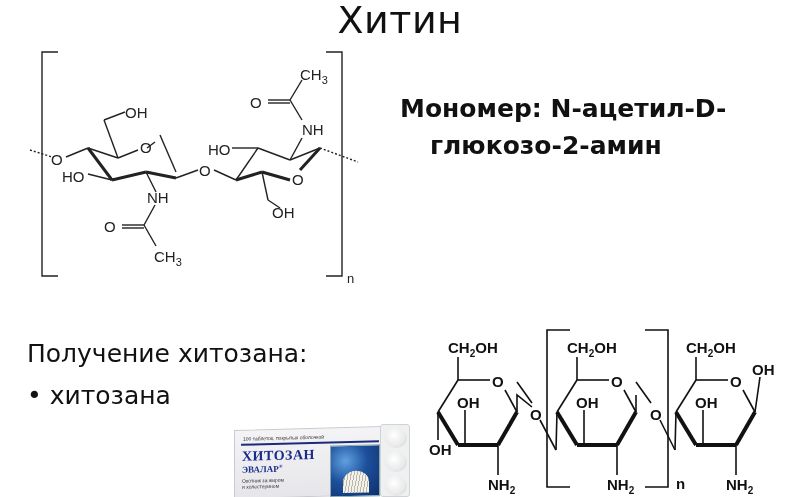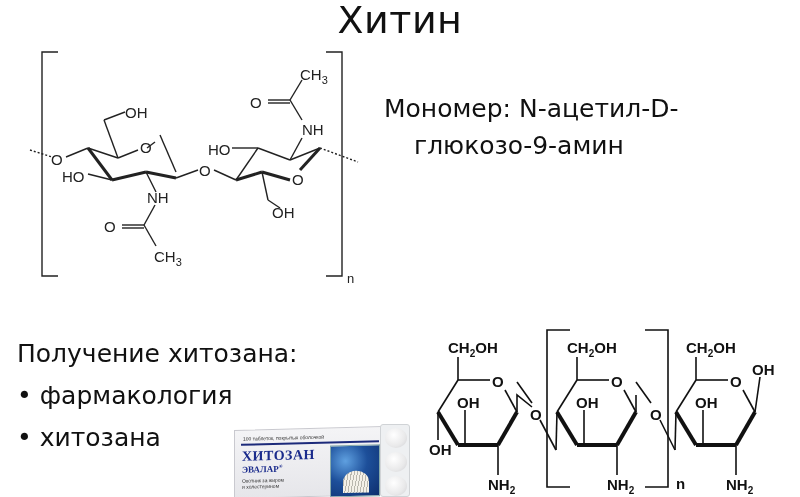--- a/index.html
+++ b/index.html
@@ -1,21 +1,21 @@
 <!DOCTYPE html>
 <html><head>
   <meta charset="utf-8">
   <style>
     * { margin: 0; padding: 0; box-sizing: border-box; }
     html, body { width: 800px; height: 497px; background: #ffffff; overflow: hidden; }
     body { position: relative; font-family: "DejaVu Sans", "Liberation Sans", sans-serif; color: #111; }
     .title { position: absolute; left: 0; width: 800px; top: -2px; text-align: center; font-size: 38px; font-weight: normal; letter-spacing: 0.5px; }
-    .monomer { position: absolute; left: 384px; top: 90px; font-size: 25px; line-height: 37px; }
+    .monomer { position: absolute; left: 400px; top: 90px; font-size: 25px; line-height: 37px; font-weight: bold; }
     .monomer .l2 { display: block; padding-left: 30px; }
-    .chitosan-text { position: absolute; left: 17px; top: 333px; font-size: 25px; line-height: 42px; }
+    .chitosan-text { position: absolute; left: 27px; top: 333px; font-size: 25px; line-height: 42px; }
     .chitosan-text .bullet { display: block; }
     .chitosan-text .bullet::before { content: "• "; }
     svg text { font-family: "Liberation Sans", "DejaVu Sans", sans-serif; }
     .chem-text { font-size: 15px; fill: #222; }
     .bold-text { font-size: 15px; font-weight: bold; fill: #111; font-family: "Liberation Sans", sans-serif; }
     .package { position: absolute; left: 234px; top: 424px; width: 176px; height: 73px; }
     .pkg-box { position: absolute; left: 0; top: 4px; width: 150px; height: 69px; background: linear-gradient(180deg, #f4f4f6 0%, #e6e6ea 100%); border: 1px solid #c9c9cf; transform: skewY(-1.5deg); }
     .pkg-top-text { position: absolute; left: 8px; top: 5px; font-size: 5px; color: #333; font-family: "Liberation Sans", sans-serif; white-space: nowrap; }
     .pkg-line { position: absolute; left: 6px; top: 13px; width: 138px; height: 2px; background: #1c2a7a; }
     .pkg-brand { position: absolute; left: 7px; top: 18px; font-size: 14px; font-weight: bold; color: #1a2b8c; font-family: "Liberation Serif", serif; letter-spacing: 0.5px; }
@@ -93,26 +93,25 @@
     <text x="272" y="218">OH</text>
     <text x="302" y="135">NH</text>
     <text x="250" y="108">O</text>
     <text x="300" y="80"><tspan>CH</tspan><tspan dy="4" font-size="11">3</tspan></text>
     <text x="347" y="283" font-size="13">n</text>
   </g>
 </svg>
 
 <div class="monomer">
   <span class="l1">Мономер: N-ацетил-D-</span>
-  <span class="l2">глюкозо-9-амин</span>
+  <span class="l2">глюкозо-2-амин</span>
 </div>
 
 <div class="chitosan-text">
   <span>Получение хитозана:</span>
-  <span class="bullet">фармакология</span>
   <span class="bullet">хитозана</span>
 </div>
 
 <div class="package">
   <div class="pkg-box">
     <div class="pkg-top-text">100 таблеток, покрытых оболочкой</div>
     <div class="pkg-line"></div>
     <div class="pkg-brand">ХИТОЗАН</div>
     <div class="pkg-maker"><span>ЭВАЛАР</span><sup style="font-size:5px">®</sup></div>
     <div class="pkg-desc"><span>Охотник за жиром</span><br><span>и холестерином</span></div>

